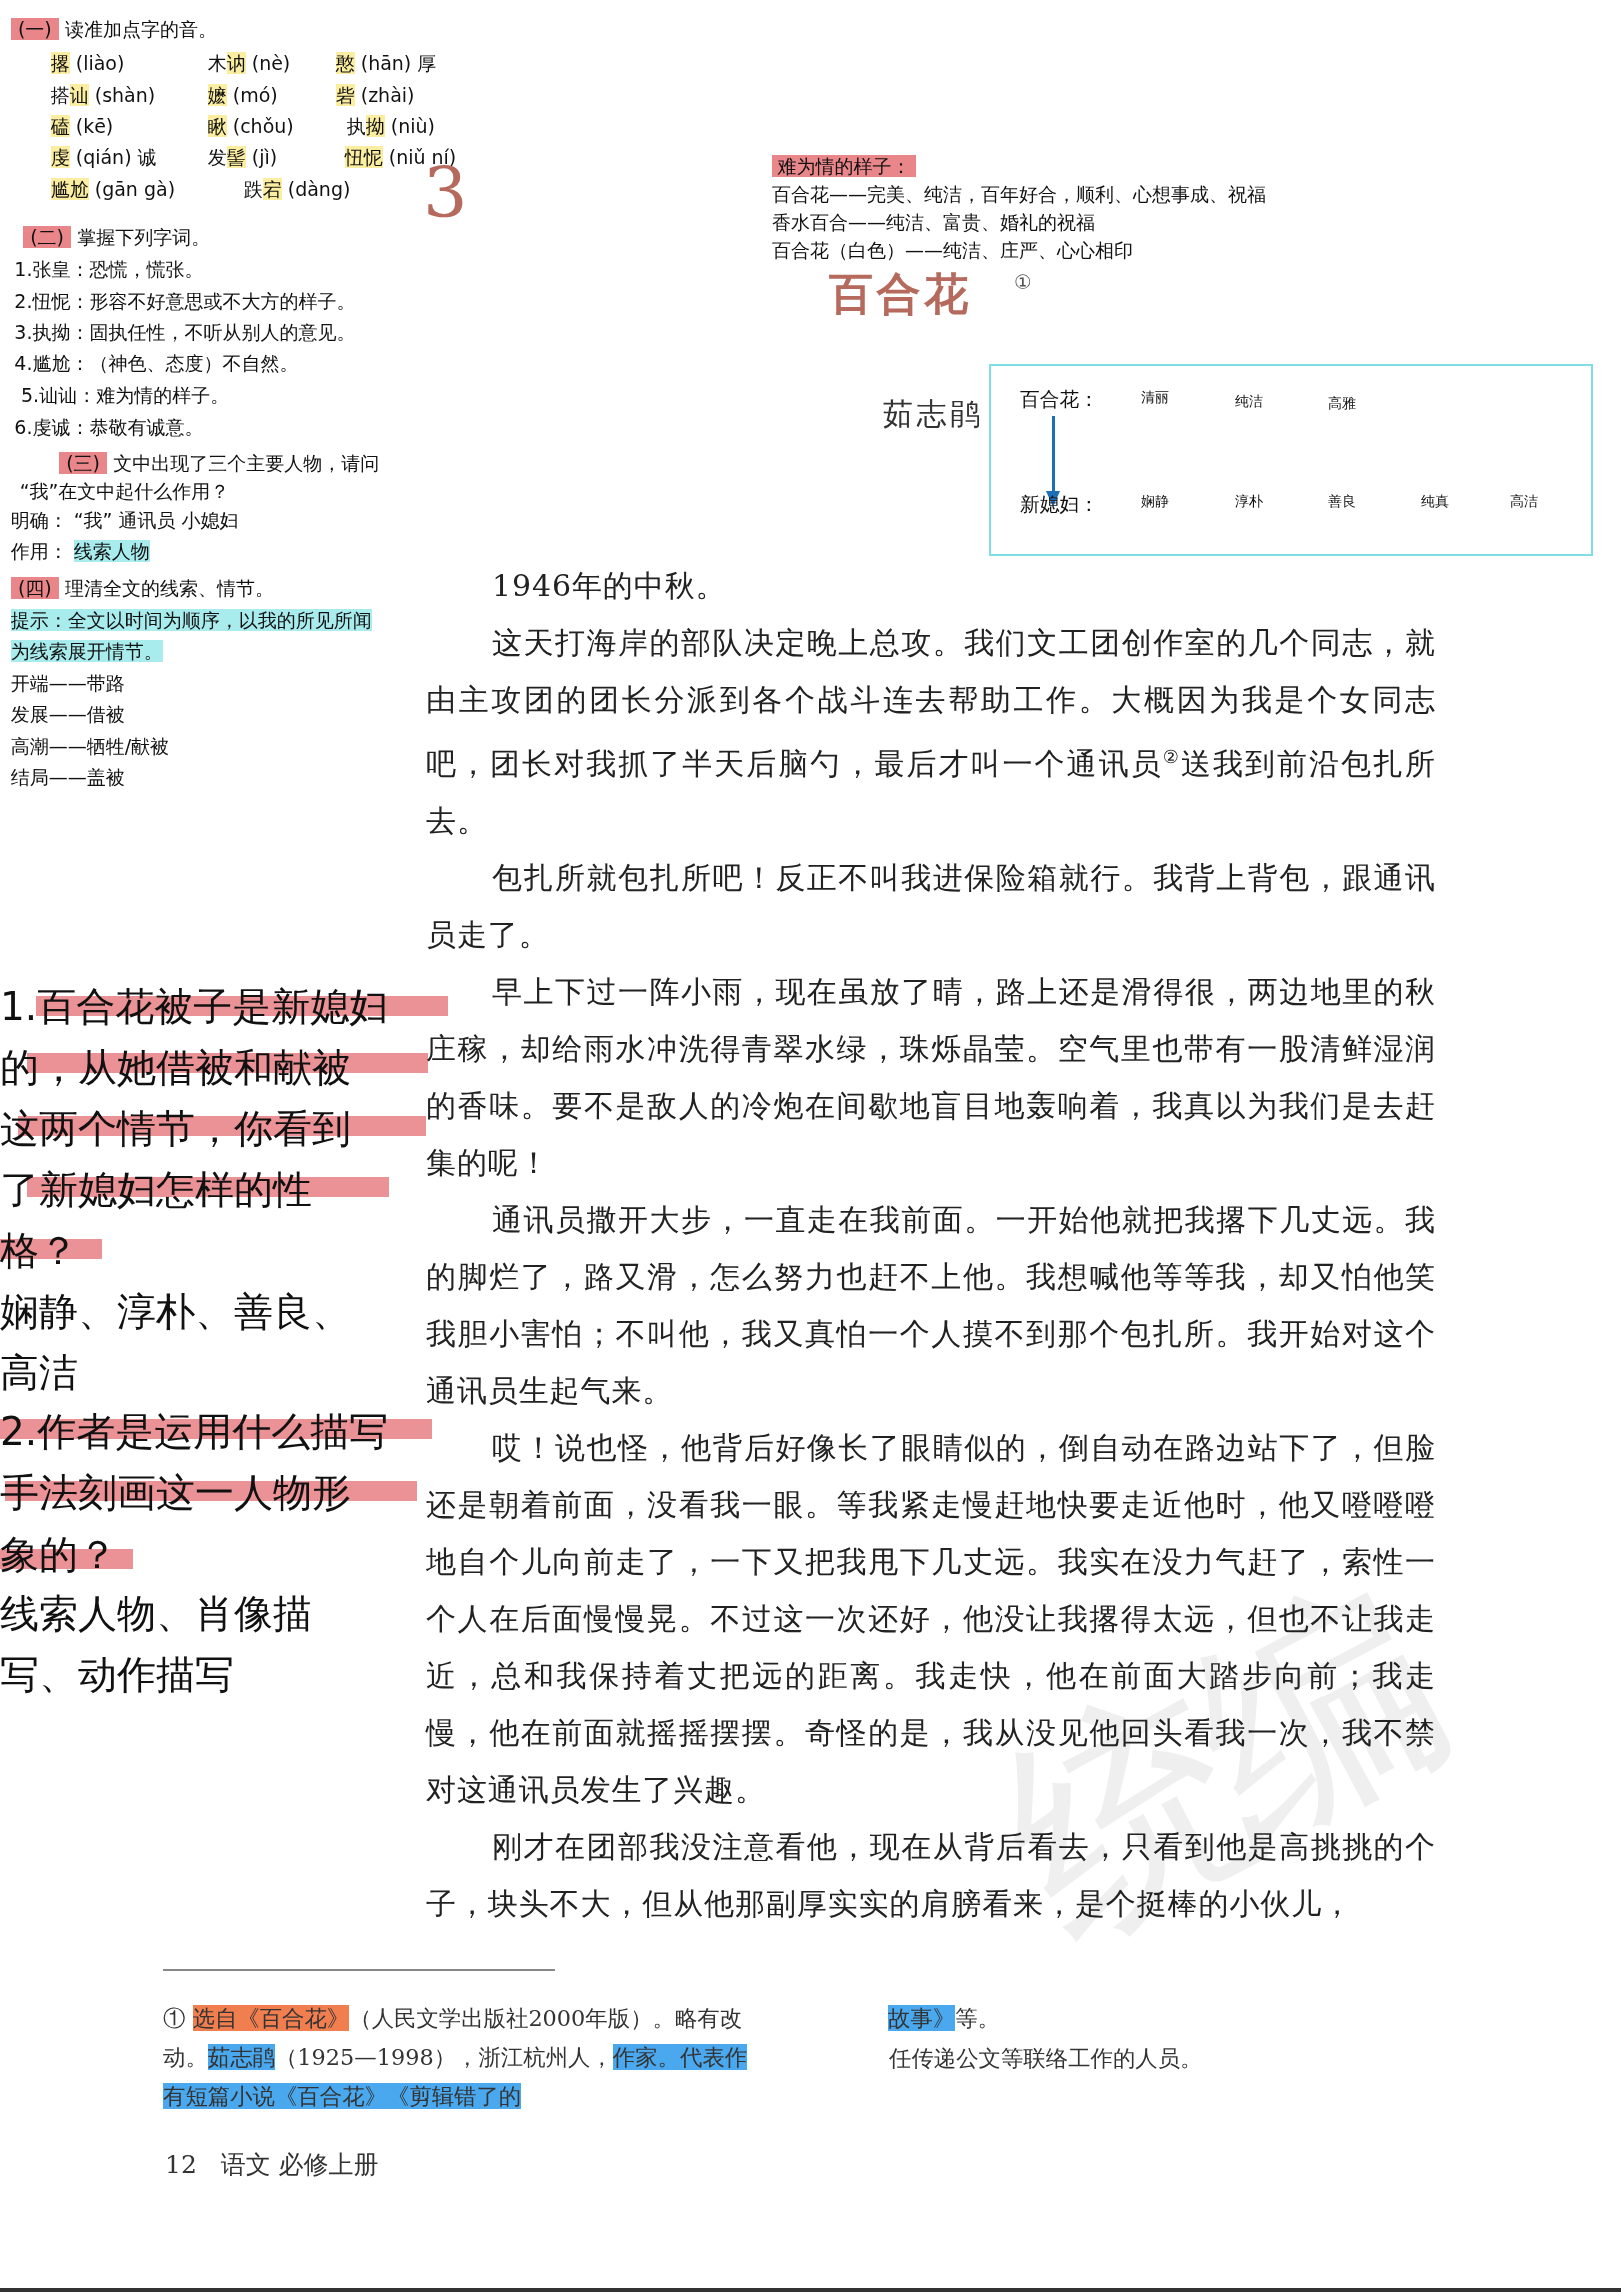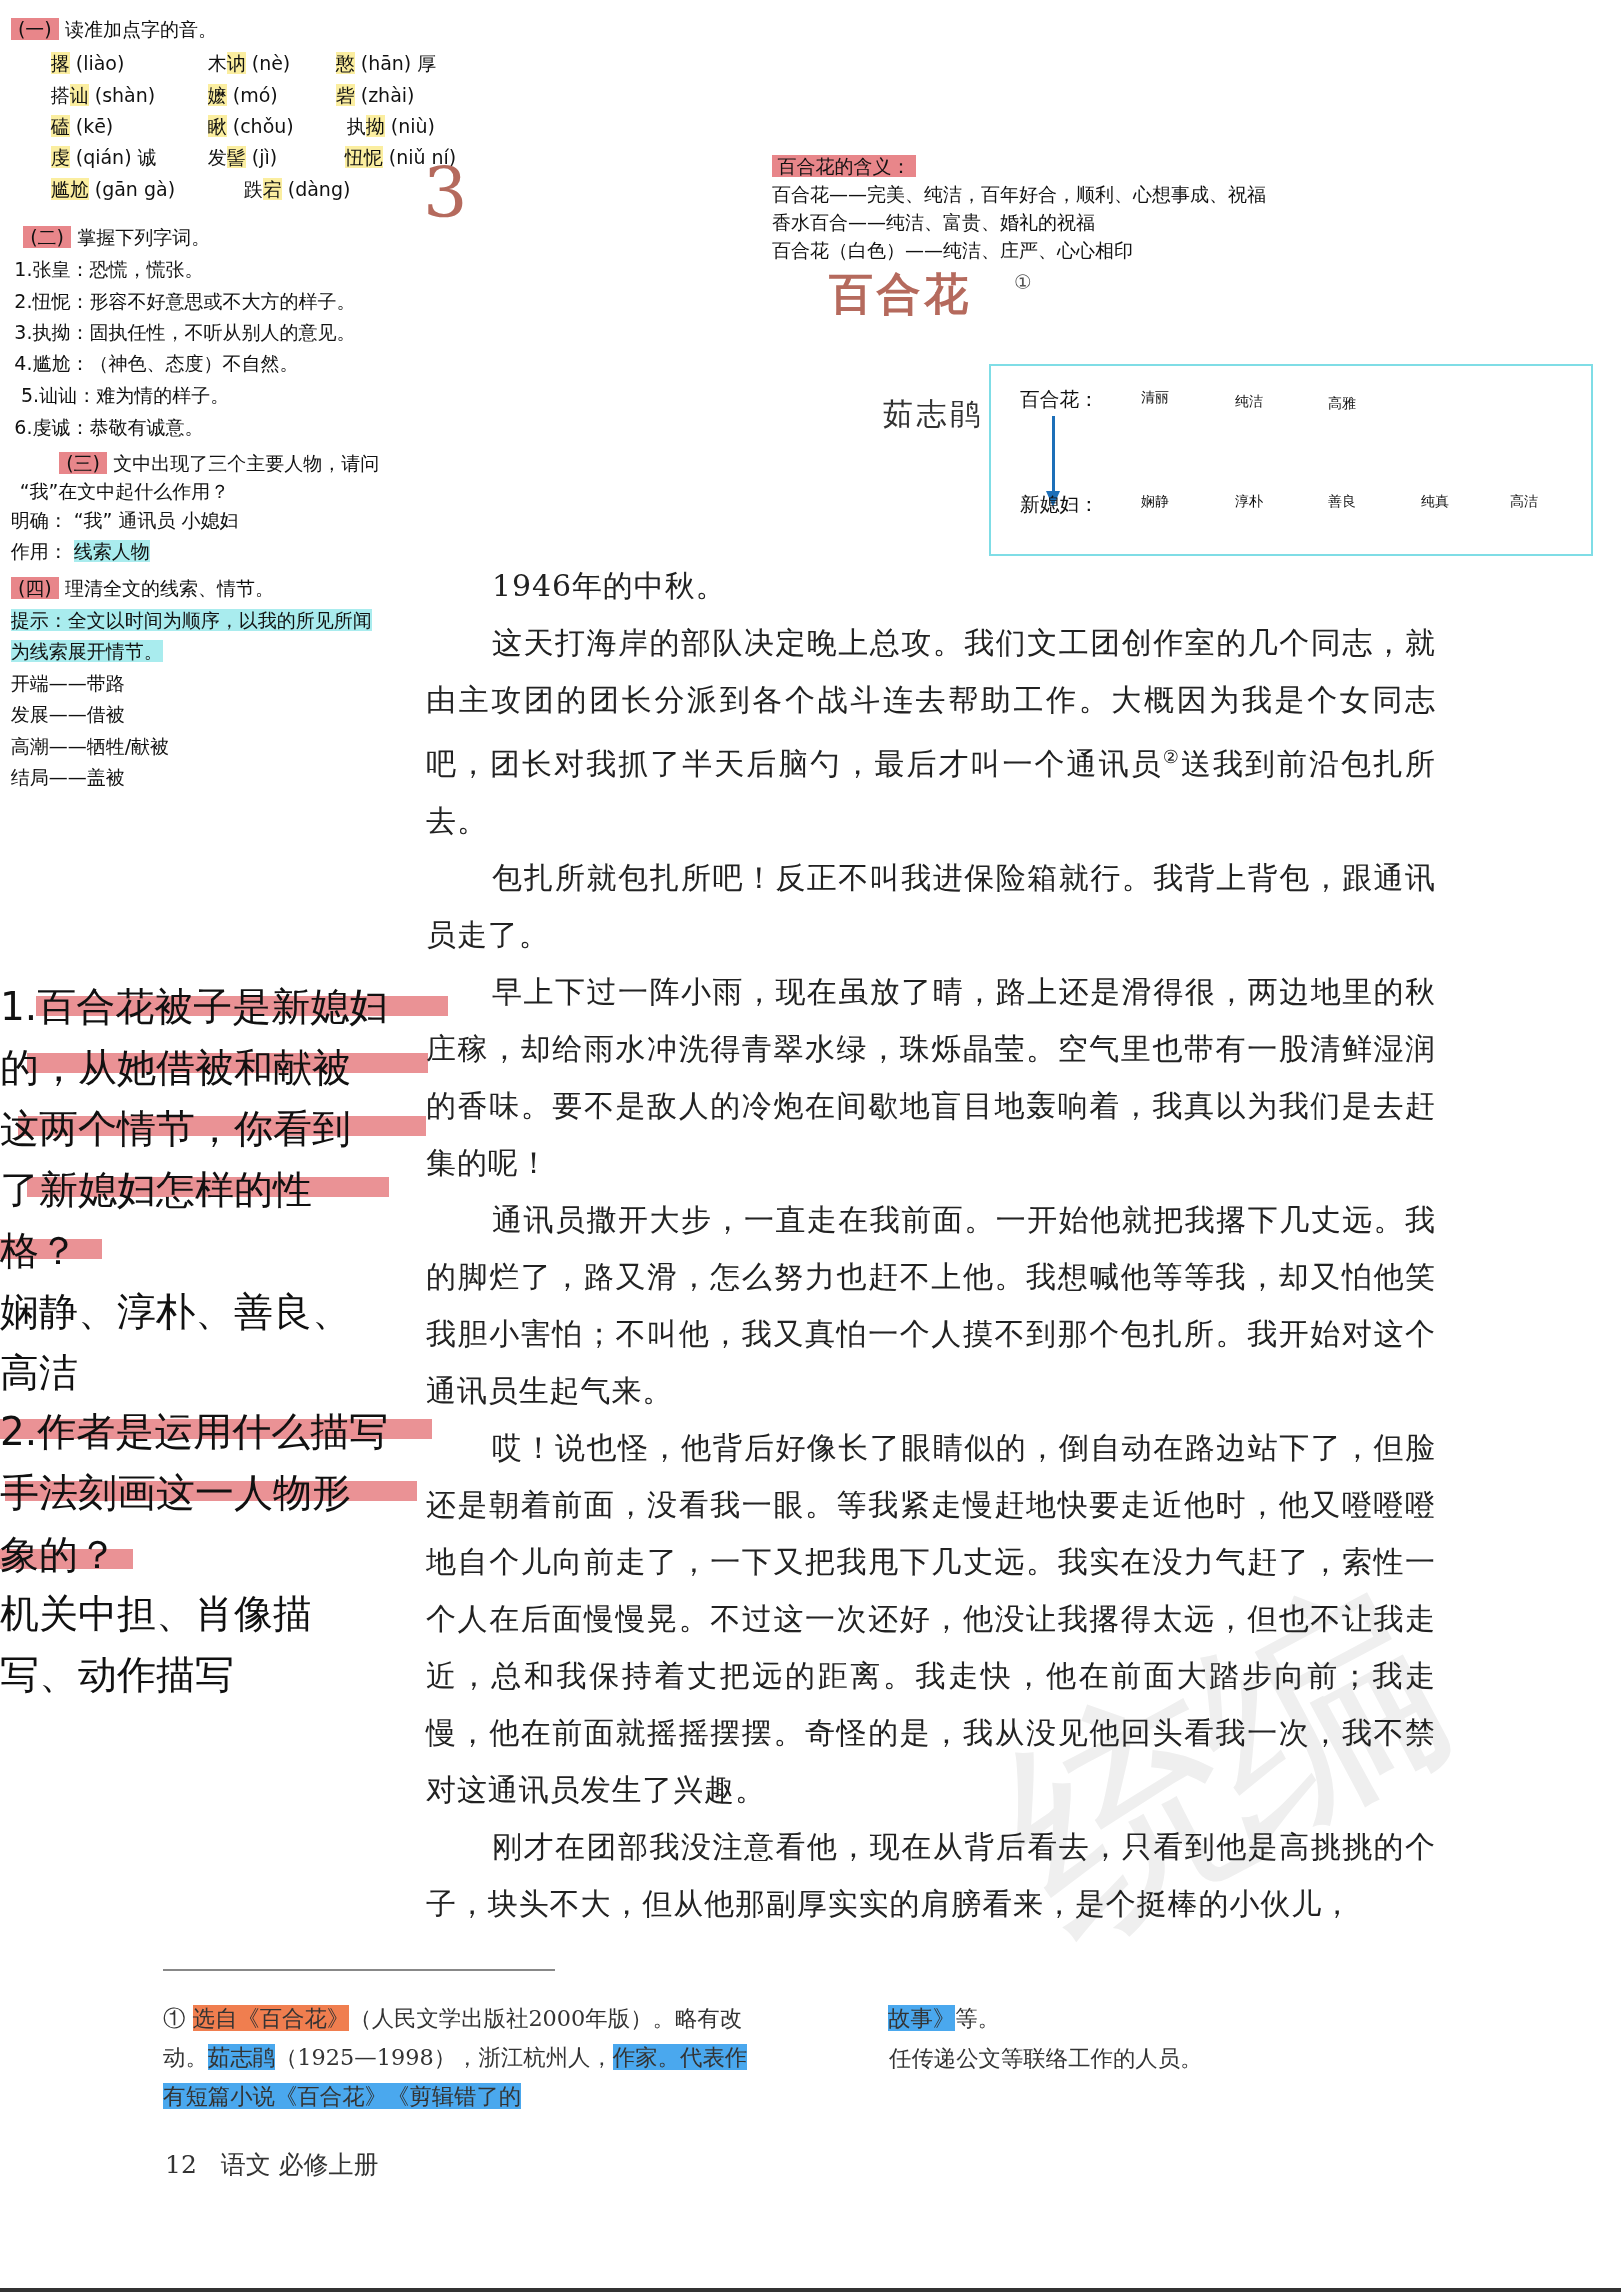--- a/index.html
+++ b/index.html
@@ -137,26 +137,26 @@
   <div class="big" style="top:1281px;">娴静、淳朴、善良、</div>
   <div class="big" style="top:1342px;">高洁</div>
 
   <div class="bar" style="left:0px; top:1419px; width:432px;"></div>
   <div class="big" style="top:1401px;"><span class="bigtxt">2.作者是运用什么描写</span></div>
   <div class="bar" style="left:5.4px; top:1481px; width:412px;"></div>
   <div class="big" style="top:1462px;"><span class="bigtxt">手法刻画这一人物形</span></div>
   <div class="bar" style="left:0px; top:1549px; width:133px;"></div>
   <div class="big" style="top:1524px;"><span class="bigtxt">象的？</span></div>
 
-  <div class="big" style="top:1583px;">机关中担、肖像描</div>
+  <div class="big" style="top:1583px;">线索人物、肖像描</div>
   <div class="big" style="top:1644px;">写、动作描写</div>
 </div>
 
 <div class="meaning">
-  <div><span class="hl-red" style="padding:0 5.4px;">百合花的含义：</span></div>
+  <div><span class="hl-red" style="padding:0 5.4px;">难为情的样子：</span></div>
   <div>百合花——完美、纯洁，百年好合，顺利、心想事成、祝福</div>
   <div>香水百合——纯洁、富贵、婚礼的祝福</div>
   <div>百合花（白色）——纯洁、庄严、心心相印</div>
 </div>
 
 <div class="chapnum">3</div>
 <div class="title">百合花</div>
 <div class="title-fn">①</div>
 <div class="author">茹志鹃</div>
 

